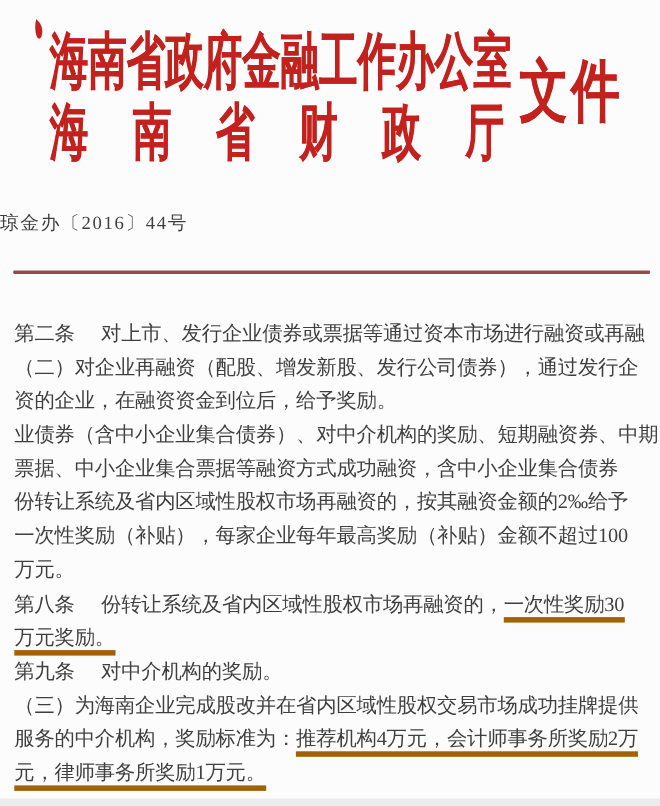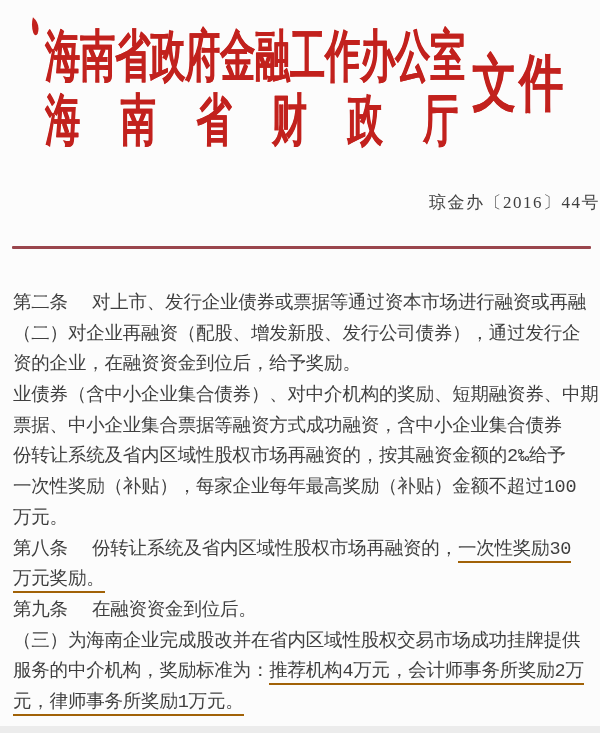--- a/index.html
+++ b/index.html
@@ -46,46 +46,45 @@
     letter-spacing:3px;
     transform:scaleY(1.4);
     transform-origin:center;
     margin-top:-10px;
     white-space:nowrap;
     text-shadow:0.5px 0 0 var(--accent);
   }
 
   .doc-number {
     position:absolute; top:191px; left:0; width:100%;
-    text-align:right;
+    text-align:left;
     font-size:17px; color:var(--ink);
     letter-spacing:1.5px;
   }
 
   .red-rule {
     position:absolute; top:246px; left:12px; right:9px; height:3px;
     background:var(--rule);
     border-radius:1px;
   }
 
   
   .doc-body {
     position:absolute; top:289px; left:13px; right:8px;
     color:var(--ink);
   }
   .line {
     height:30.7px; line-height:30.7px;
     font-size:18.5px;
     white-space:nowrap;
     letter-spacing:-0.2px;
-    font-family:Liberation Mono, monospace;
   }
   .term { margin-right:24px; }
   .underline {
-    border-bottom:2px solid #a16207;
+    border-bottom:5px solid #a16207;
     padding-bottom:1px;
   }
 
   .bottom-strip {
     position:absolute; left:0; right:0; bottom:0; height:7px;
     background:#ececec;
   }
 </style>
 </head>
 <body>
@@ -132,21 +131,21 @@
       <div class="line"><span class="term">第二条</span><span>对上市、发行企业债券或票据等通过资本市场进行融资或再融</span></div>
       <div class="line"><span>（二）对企业再融资（配股、增发新股、发行公司债券），通过发行企</span></div>
       <div class="line"><span>资的企业，在融资资金到位后，给予奖励。</span></div>
       <div class="line"><span>业债券（含中小企业集合债券）、对中介机构的奖励、短期融资券、中期</span></div>
       <div class="line"><span>票据、中小企业集合票据等融资方式成功融资，含中小企业集合债券</span></div>
       <div class="line"><span>份转让系统及省内区域性股权市场再融资的，按其融资金额的2‰给予</span></div>
       <div class="line"><span>一次性奖励（补贴），每家企业每年最高奖励（补贴）金额不超过100</span></div>
       <div class="line"><span>万元。</span></div>
       <div class="line"><span class="term">第八条</span><span>份转让系统及省内区域性股权市场再融资的，</span><span class="underline">一次性奖励30</span></div>
       <div class="line"><span class="underline">万元奖励。</span></div>
-      <div class="line"><span class="term">第九条</span><span>在融资资金到位后。</span></div>
+      <div class="line"><span class="term">第九条</span><span>对中介机构的奖励。</span></div>
       <div class="line"><span>（三）为海南企业完成股改并在省内区域性股权交易市场成功挂牌提供</span></div>
       <div class="line"><span>服务的中介机构，奖励标准为：</span><span class="underline">推荐机构4万元，会计师事务所奖励2万</span></div>
       <div class="line"><span class="underline">元，律师事务所奖励1万元。</span></div>
     </div>
 
   <div class="bottom-strip"></div>
 
 </div>
 
 </body></html>

